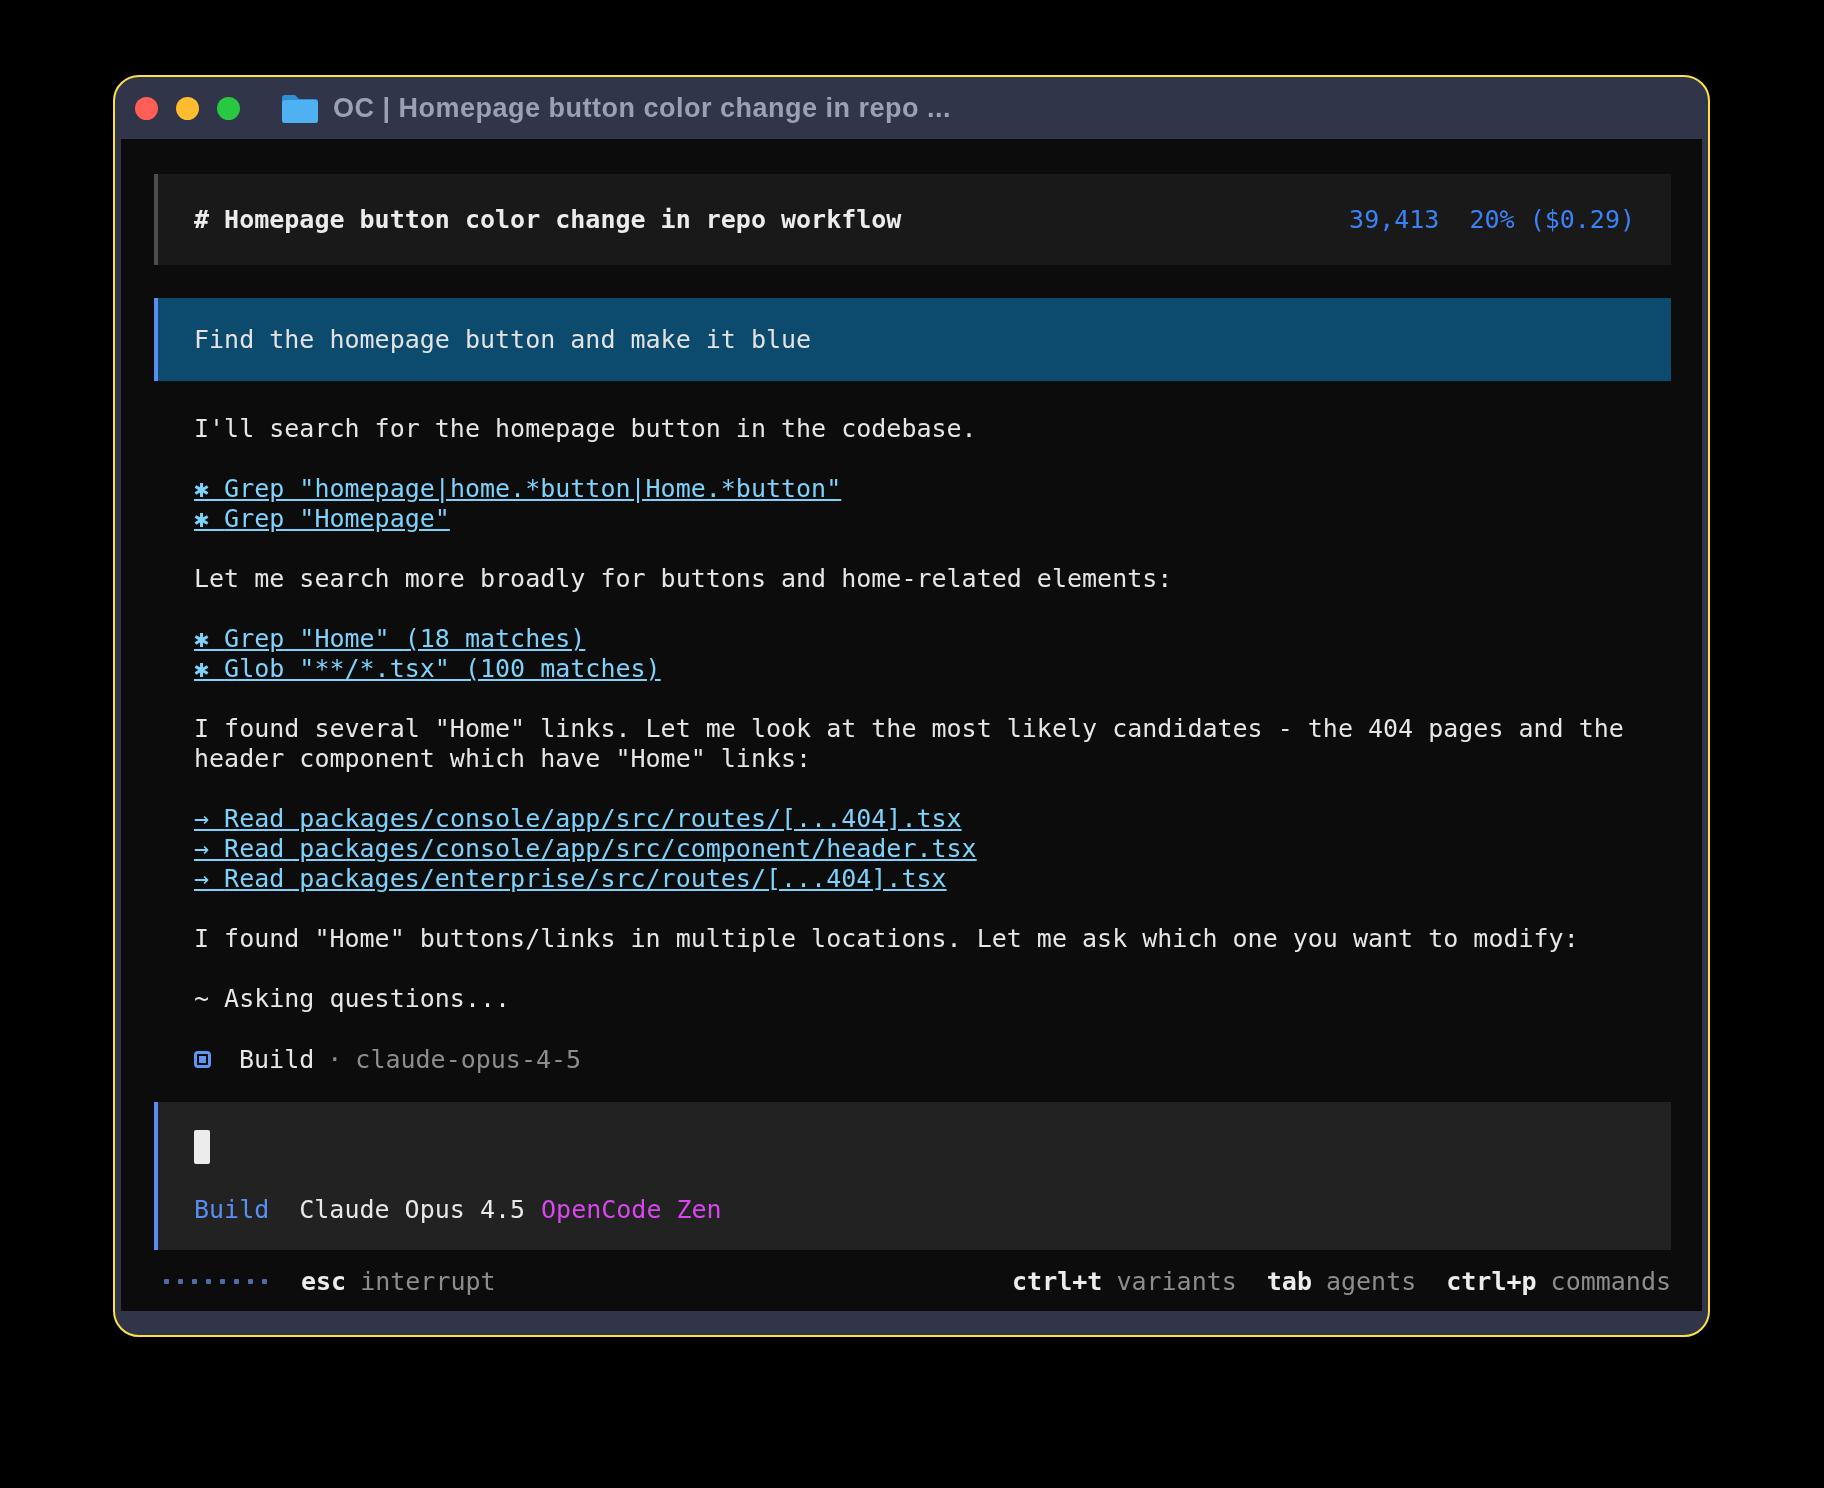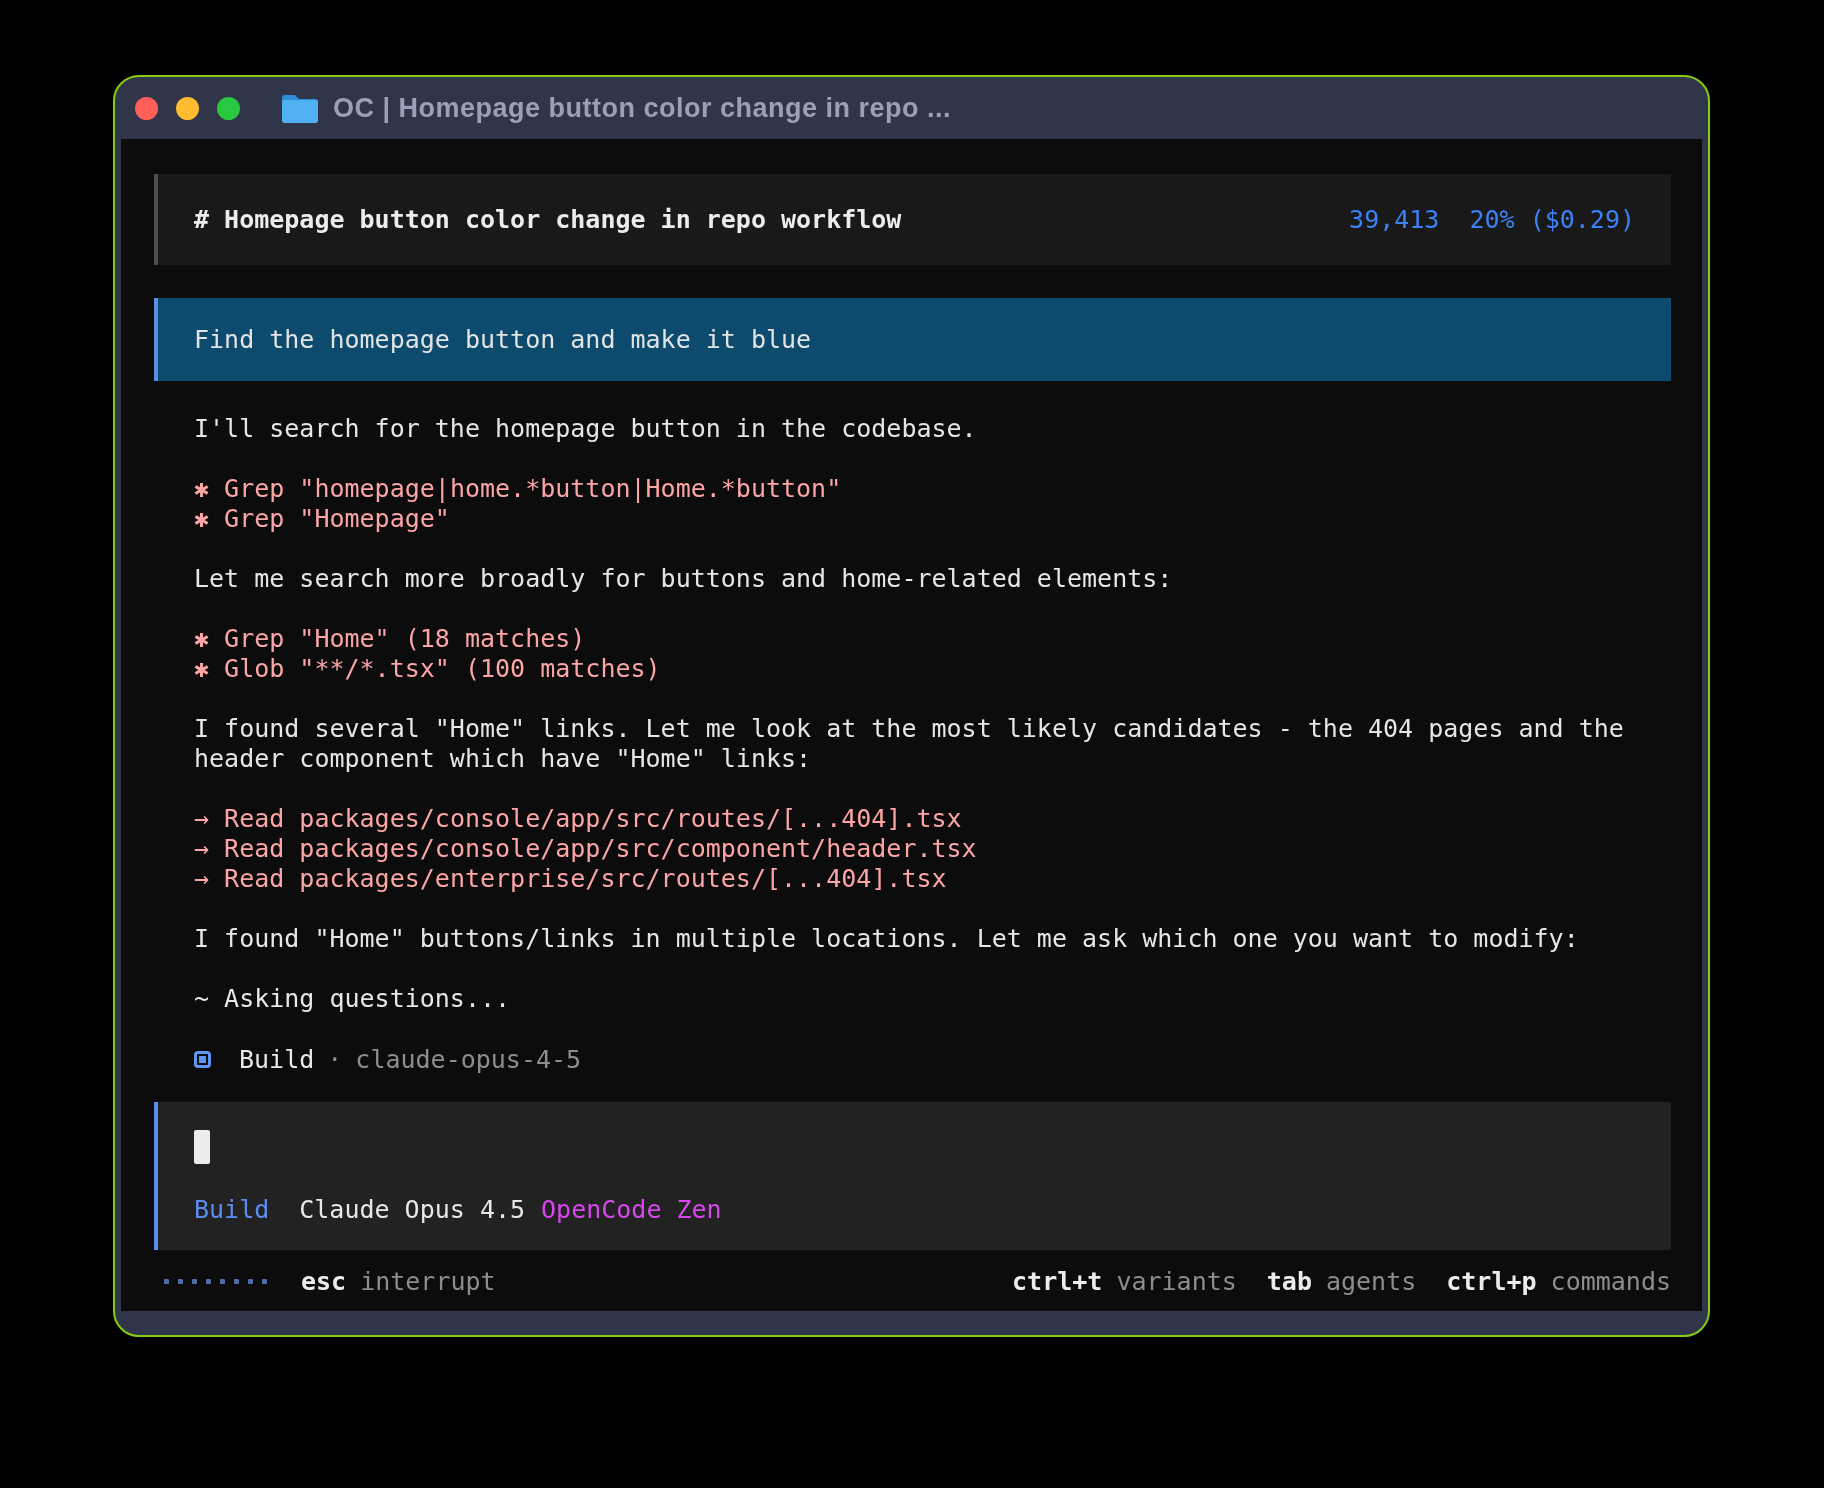--- a/index.html
+++ b/index.html
@@ -1,18 +1,18 @@
 <!DOCTYPE html>
 <html><head>
 <meta charset="utf-8">
 <style>
   html,body{margin:0;padding:0;background:#000;width:1824px;height:1488px;overflow:hidden;}
   .window{
     position:absolute;left:113px;top:75px;width:1597px;height:1262px;
-    background:#31354a;border:2px solid #84cc16;border-radius:26px;
+    background:#31354a;border:2px solid #fde047;border-radius:26px;
     box-sizing:border-box;overflow:hidden;
   }
   .titlebar{position:absolute;left:0;top:0;right:0;height:62px;
     font-family:"Liberation Sans",sans-serif;}
   .traffic{position:absolute;left:20px;top:0;height:62px;display:flex;align-items:center;gap:18px;}
   .light{width:23px;height:23px;border-radius:50%;}
   .light.red{background:#ff5f57;}
   .light.yellow{background:#febc2e;}
   .light.green{background:#28c840;}
   .title-group{position:absolute;left:165px;top:0;height:62px;display:flex;align-items:center;gap:13px;}
@@ -28,21 +28,21 @@
   .header-stats{display:flex;gap:30px;color:#3b82f6;}
   .user-panel{height:83px;display:flex;align-items:center;padding:0 36px;margin-bottom:33px;
     background:#0c4a6e;border-left-color:#5b8df0;}
   .user-text{color:#e3e3e3;}
 
   .flow{margin-left:40px;}
   .line{height:30px;line-height:30px;white-space:pre;}
   .line.wrap{height:auto;white-space:normal;}
   .gap{height:30px;}
   .t-white{color:#e6e6e6;}
-  .t-gray{color:#fca5a5;}
+  .t-gray{color:#7dd3fc;text-decoration:underline;}
   .agent-row{height:30px;display:flex;align-items:center;}
   .agent-icon{width:17px;height:17px;border:3px solid #5f96f3;border-radius:4px;
     display:flex;align-items:center;justify-content:center;box-sizing:border-box;margin-right:28px;}
   .agent-icon .fill{width:7px;height:7px;background:#5f96f3;}
   .agent-label{color:#e8e8e8;margin-right:13px;}
   .agent-sep{color:#8d8d8d;margin-right:13px;}
   .agent-model{color:#8d8d8d;}
 
   .input-panel{margin-top:28px;background:#222222;border-left:4px solid #5b8df0;
     padding:28px 36px 26px 36px;box-sizing:border-box;}

